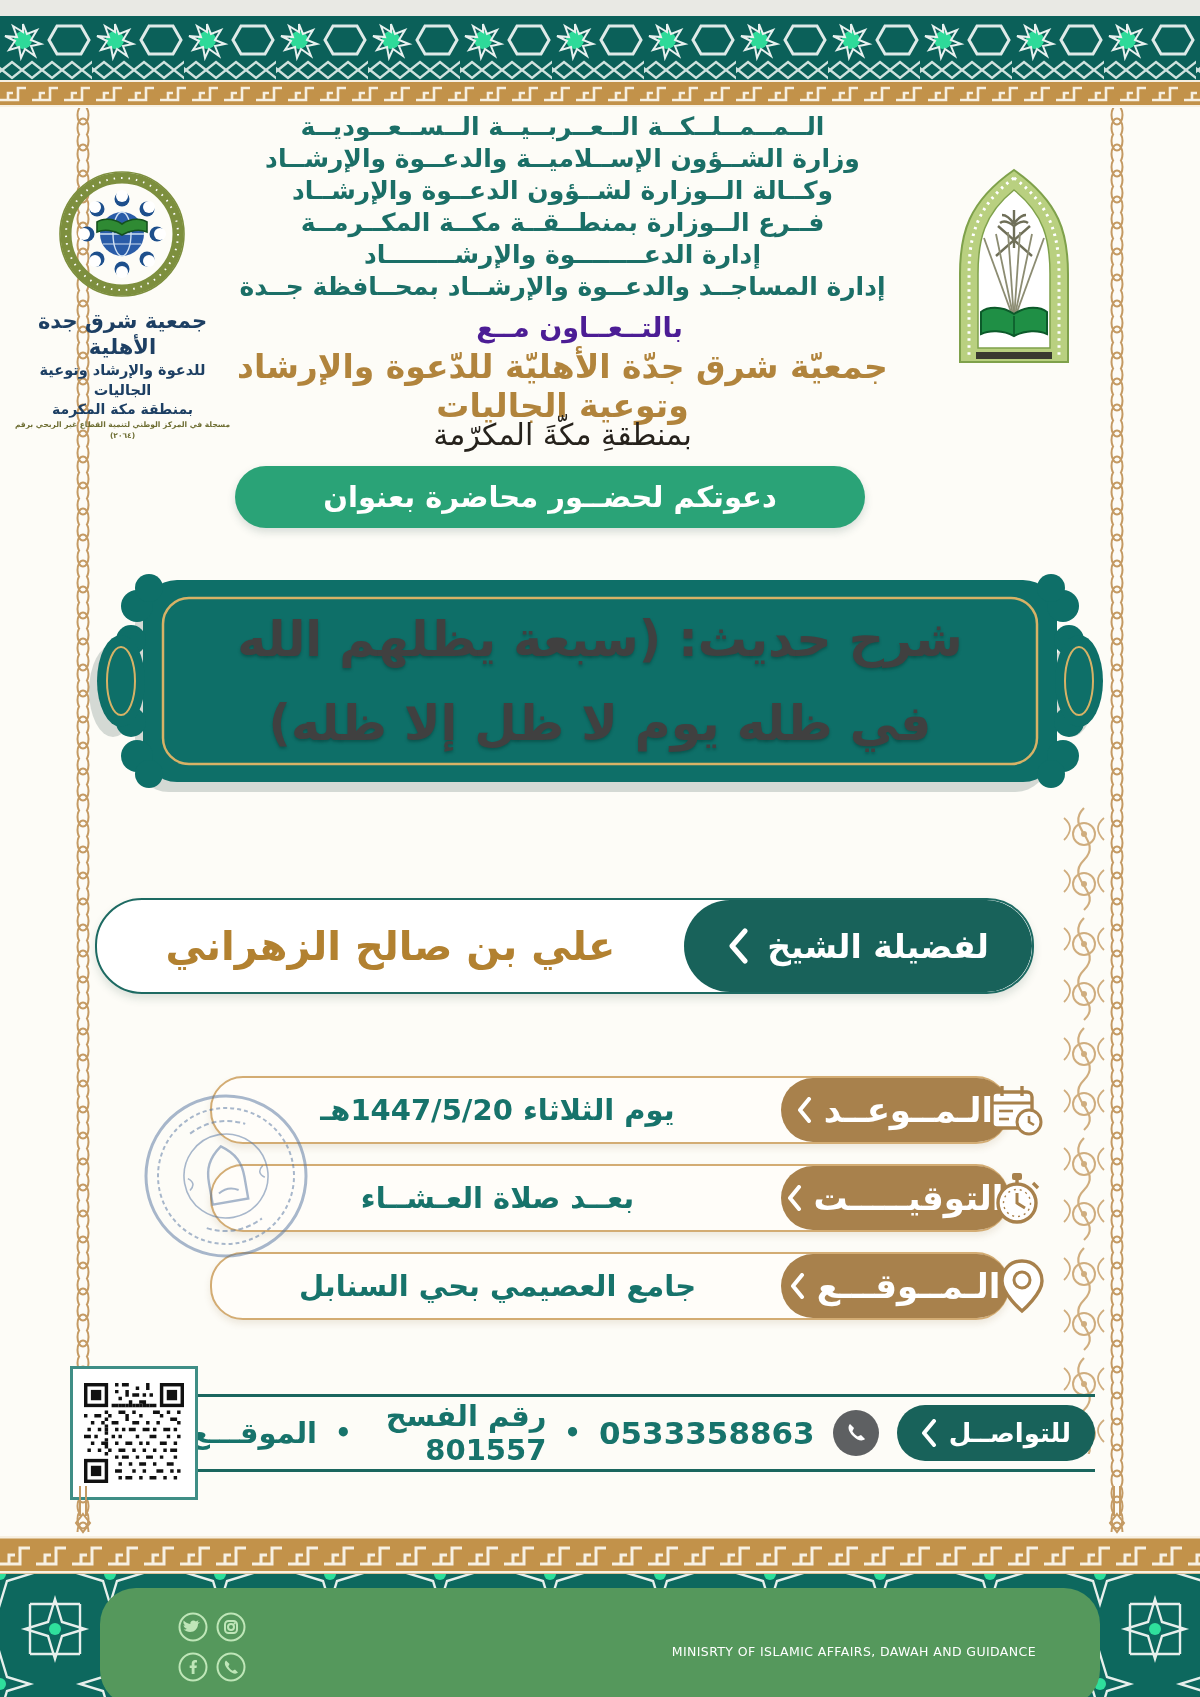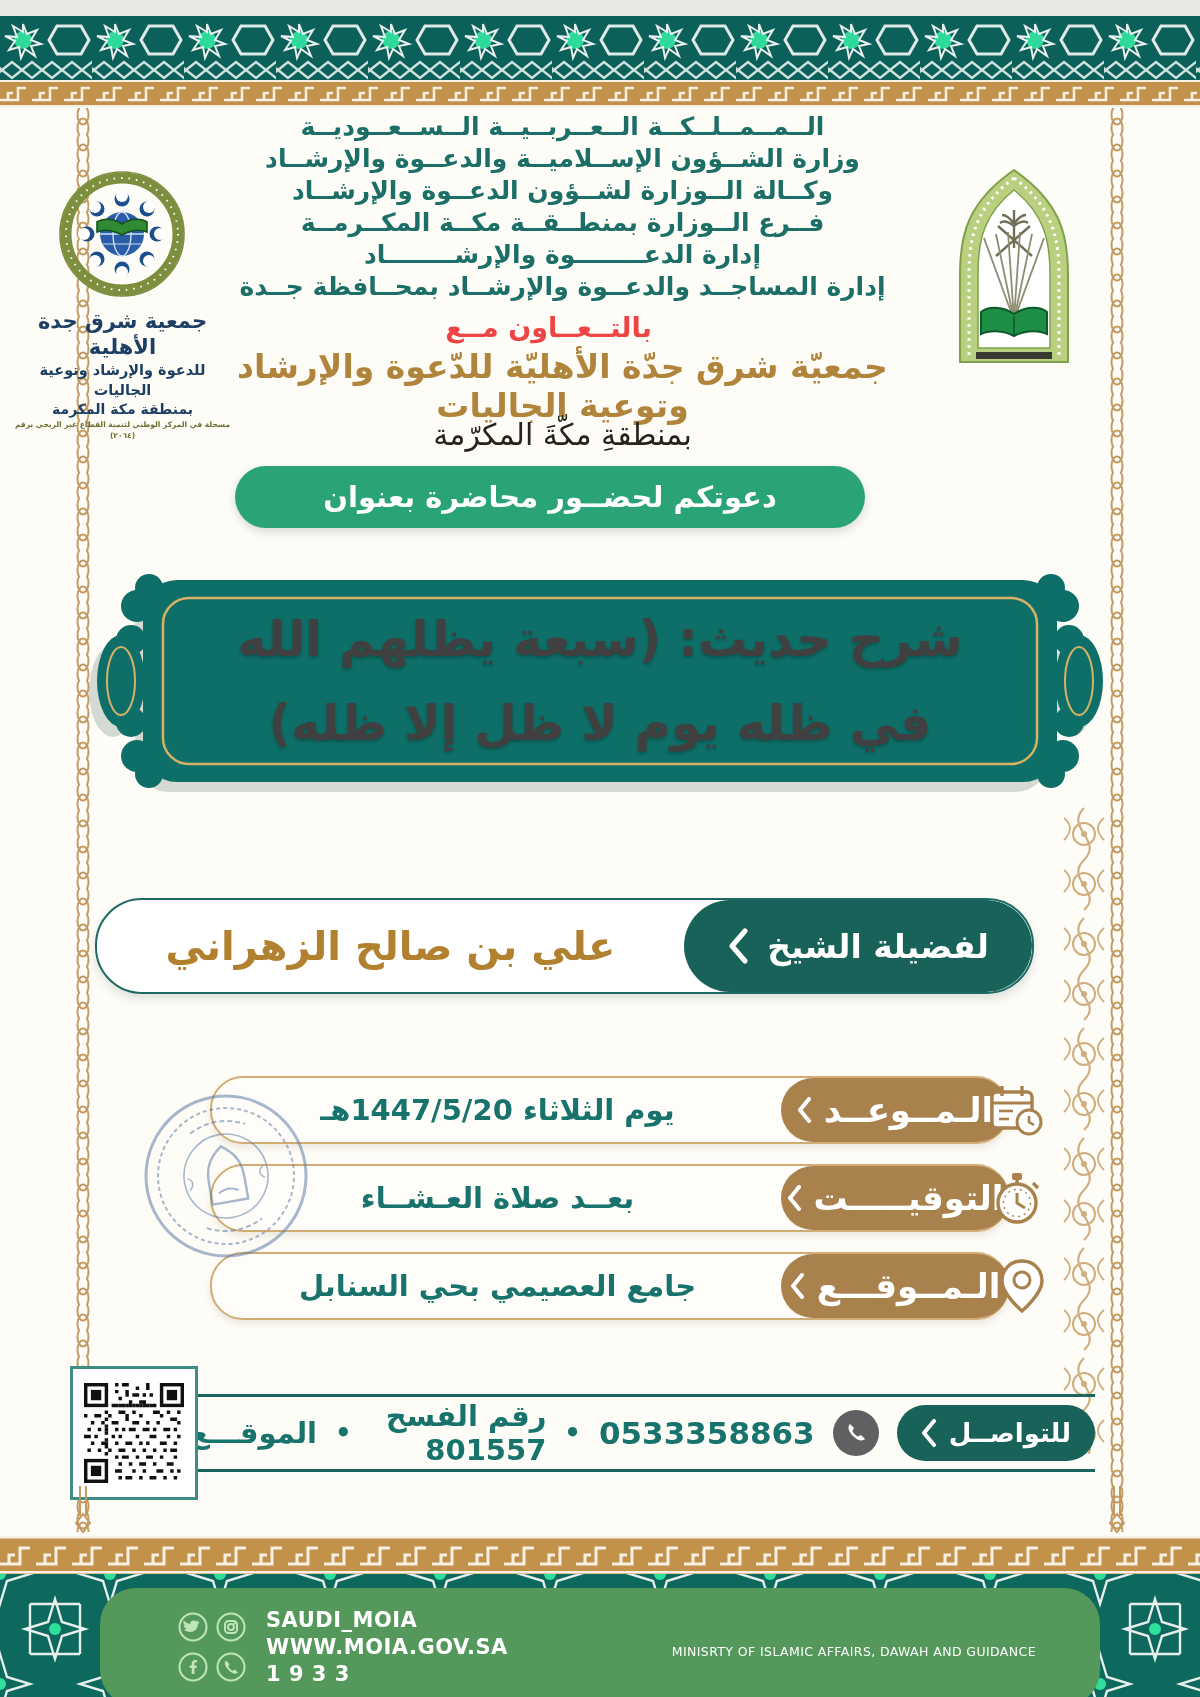--- a/index.html
+++ b/index.html
@@ -6,21 +6,21 @@
   .poster{
     position:relative;width:1200px;height:1697px;margin:16px auto;
     background:#fdfcf7;overflow:hidden;
     font-family:"DejaVu Sans",sans-serif;
   }
   .abs{position:absolute;}
   .ar{direction:rtl;}
   
   .hdr{left:225px;top:95px;width:675px;text-align:center;color:#1b6f67;
        font-weight:bold;font-size:25px;line-height:32px;}
-  .coop{left:211px;top:296px;width:675px;text-align:center;color:#ef4444;
+  .coop{left:242px;top:296px;width:675px;text-align:center;color:#4c1d95;
         font-weight:bold;font-size:27px;}
   .callig-gold{left:180px;top:331px;width:765px;text-align:center;color:#b1843c;
         font-weight:bold;font-size:33px;}
   .callig-black{left:225px;top:401px;width:675px;text-align:center;color:#26221c;
         font-weight:normal;font-size:30px;}
   
   .assoc-captions{left:10px;top:292px;width:225px;text-align:center;color:#1d3f63;font-weight:bold;}
   .assoc-captions .l1{font-size:21px;line-height:26px;}
   .assoc-captions .l2{font-size:14.5px;line-height:20px;}
   .assoc-captions .l3{font-size:14px;line-height:19px;}
@@ -424,24 +424,19 @@
         </svg>
         <svg width="30" height="30" viewBox="0 0 30 30">
           <circle cx="15" cy="15" r="13.5" fill="none" stroke="#bfe6b8" stroke-width="2"></circle>
           <path d="M16.5 22v-6h2l.4-2.6h-2.4v-1.6c0-.8.3-1.3 1.4-1.3h1.1V8.2c-.5 0-1.2-.1-2-.1-2 0-3.3 1.2-3.3 3.4v1.9h-2V16h2v6z" fill="#bfe6b8"></path>
         </svg>
         <svg width="30" height="30" viewBox="0 0 30 30">
           <circle cx="15" cy="15" r="13.5" fill="none" stroke="#bfe6b8" stroke-width="2"></circle>
           <path d="M10 8.5 C8 10.5 8.5 14 12.5 18 C16.5 22 20 22.5 22 20.5 L19 17.5 L16.6 18.7 C14.9 17.8 13.2 16.1 12.3 14.4 L13.5 12 Z" fill="#bfe6b8"></path>
         </svg>
       </div>
-      <div class="ftxt">
-        <div>SAUDI_MOIA</div>
-        <div>WWW.MOIA.GOV.SA</div>
-        <div>1 9 3 3</div>
-      </div>
     </div>
     <div class="fright">
       <div class="en-line">MINISRTY OF ISLAMIC AFFAIRS, DAWAH AND GUIDANCE</div>
     </div>
   </div>
 
 </div>
 
 </body></html>

